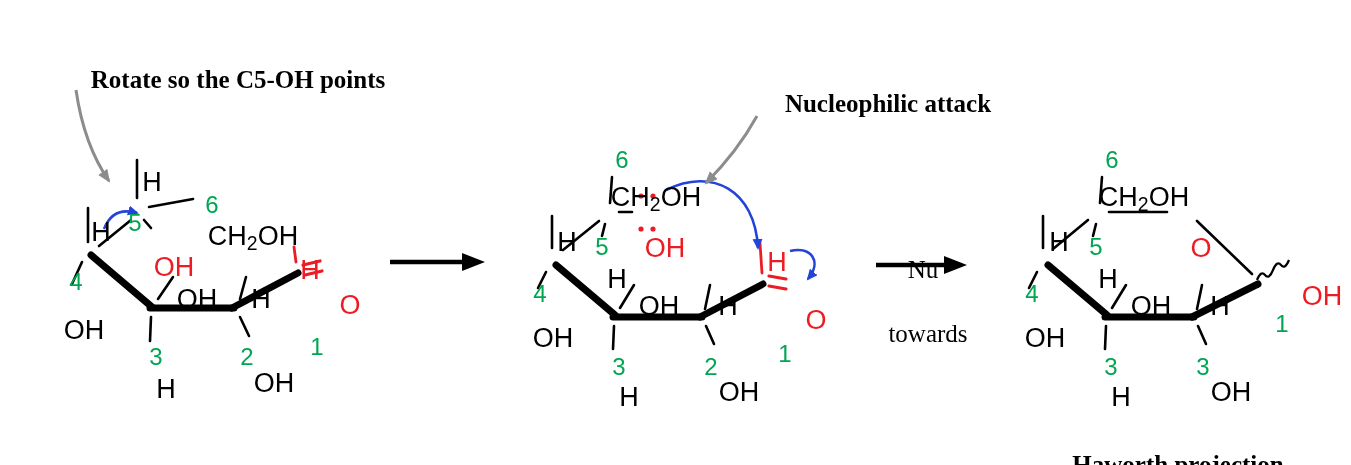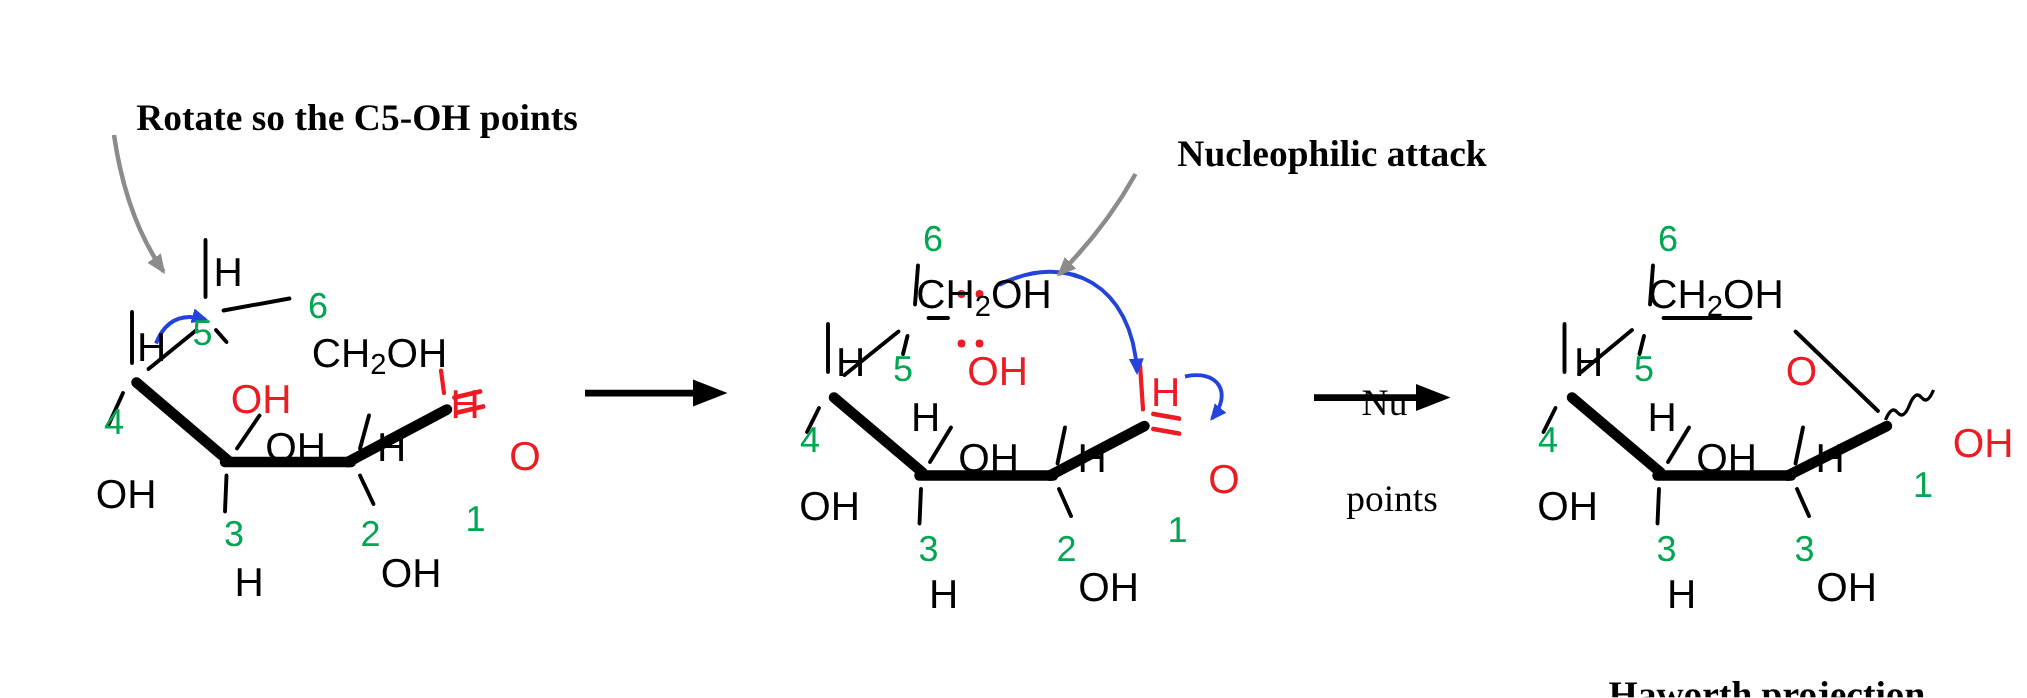--- a/index.html
+++ b/index.html
@@ -116,21 +116,21 @@
       <line class="bondT" x1="1105" y1="317" x2="1194" y2="317"></line>
       <line class="bondT" x1="1192" y1="317" x2="1258" y2="284"></line>
       <path class="wavy" d="M1257,280 q4,-10 8,-5 t8,-5 t8,-5 t8,-5"></path>
     </g>
   </svg>
 
   <div class="layer">
     <span class="lbl serifb" style="left:222px;top:43px">Rotate so the C5-OH points</span>
     <span class="lbl serifb" style="left:872px;top:67px">Nucleophilic attack</span>
     <span class="lbl serif" style="left:907px;top:233px">Nu</span>
-    <span class="lbl serif" style="left:912px;top:297px">points</span>
+    <span class="lbl serif" style="left:912px;top:297px">towards</span>
     <span class="lbl serifb" style="left:1162px;top:428px">Haworth projection</span>
   </div>
 
   <div class="layer">
     <span class="lbl" style="left:136px;top:146px">H</span>
     <span class="lbl" style="left:85px;top:196px">H</span>
     <span class="lbl num" style="left:119px;top:187px">5</span>
     <span class="lbl num" style="left:196px;top:169px">6</span>
     <span class="lbl" style="left:237px;top:200px"><span>CH</span><span class="sub2">2</span><span>OH</span></span>
     <span class="lbl red" style="left:158px;top:231px">OH</span>

